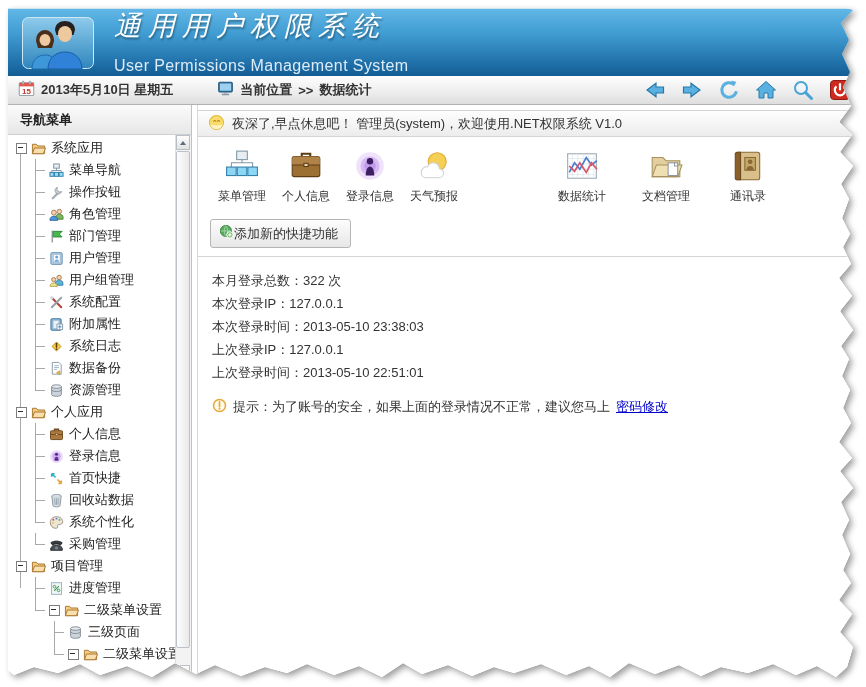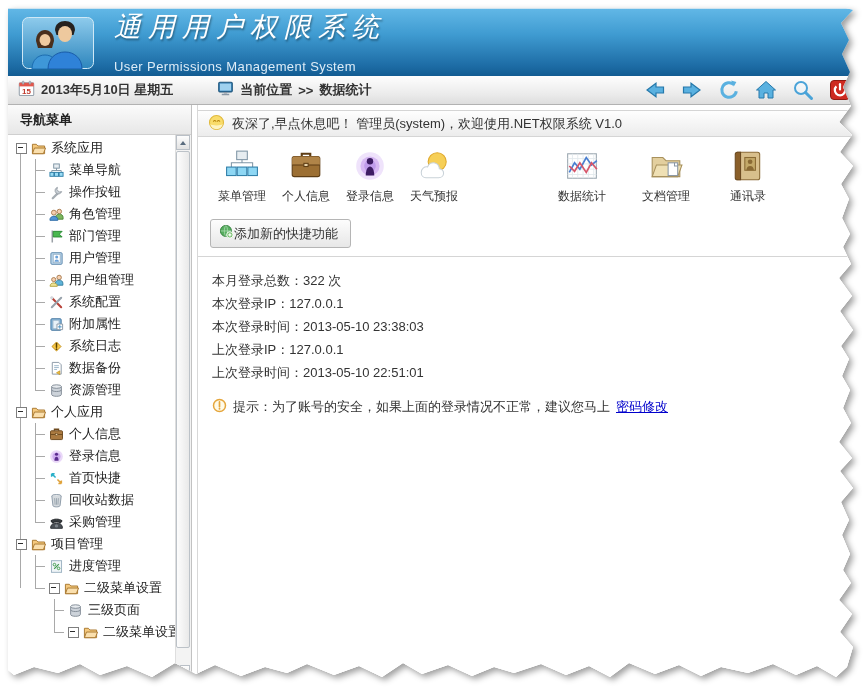--- a/index.html
+++ b/index.html
@@ -9,21 +9,21 @@
     filter:drop-shadow(3px 3px 3px rgba(0,0,0,.38));}
   .app{width:100%;height:100%;background:#fff;display:flex;flex-direction:column;}
 
   
   .banner{height:67px;flex:none;display:flex;align-items:center;padding-left:14px;
     background:linear-gradient(180deg,#61b7e6 0%,#3f9bd1 38%,#1d6ca5 85%,#135c92 100%);
     border-top:1px solid #cfe4f0;}
   .logo{width:72px;height:52px;margin-right:20px;display:inline-flex;}
   .title-cn{font-family:"DejaVu Serif",serif;font-style:italic;font-weight:normal;font-size:27px;
     color:#fff;letter-spacing:7px;line-height:1.15;text-shadow:1px 2px 2px rgba(0,0,0,.35);}
-  .title-en{font-size:13px;color:#ddecf7;letter-spacing:.4px;margin-top:16px;}
+  .title-en{font-size:16px;color:#ddecf7;letter-spacing:.4px;margin-top:16px;}
 
   
   .toolbar{height:28px;flex:none;display:flex;align-items:center;padding:0 4px 0 10px;
     background:linear-gradient(180deg,#fefefe,#ebebeb 65%,#dedede);
     border-bottom:1px solid #b2b2b2;}
   .tb-date,.tb-loc{display:flex;align-items:center;gap:6px;font-weight:bold;font-size:13px;color:#333;white-space:nowrap;}
   .tb-loc{margin-left:44px;}
   .tb-spacer{flex:1;}
   .tb-nav{display:flex;align-items:center;gap:13px;}
   .nav-btn{width:24px;height:24px;display:flex;align-items:center;justify-content:center;cursor:pointer;}
@@ -403,20 +403,34 @@
                       <path d="M6 5.5l.5 7M10 5.5l-.5 7M8 5.5v7" stroke="#9aa5af"></path>
                     </svg>
                   </span>
                   <span class="tlabel">回收站数据</span>
                 </div>
                 <div class="trow">
                   <span class="spacer" style="width: 19px;"></span>
                   <span class="conn"></span>
                   <span class="ico">
                     <svg width="15" height="15" viewBox="0 0 16 16">
+                      <path d="M8 1.8c3.8 0 6.6 2.3 6.6 5.2 0 2.7-2.3 3.4-3.8 3.2-1.1-.1-1.9.5-1.6 1.6.3 1.3-.5 2.4-2 2.4-3 0-5.8-2.4-5.8-6C1.4 4.3 4.2 1.8 8 1.8z" fill="#ece4d4" stroke="#9a8f80"></path>
+                      <circle cx="4.6" cy="5" r="1" fill="#d94f3f"></circle>
+                      <circle cx="8" cy="3.9" r="1" fill="#4f83d9"></circle>
+                      <circle cx="11.2" cy="5.2" r="1" fill="#4fae58"></circle>
+                      <circle cx="4.2" cy="8.4" r="1" fill="#e8c23e"></circle>
+                    </svg>
+                  </span>
+                  <span class="tlabel">系统个性化</span>
+                </div>
+                <div class="trow">
+                  <span class="spacer" style="width: 19px;"></span>
+                  <span class="conn"></span>
+                  <span class="ico">
+                    <svg width="15" height="15" viewBox="0 0 16 16">
                       <path d="M1.8 12.8c0-2.6 2.8-4 6.2-4s6.2 1.4 6.2 4v1.4H1.8z" fill="#4a4f55" stroke="#2b2f33"></path>
                       <path d="M2 6.2C4.8 3.8 11.2 3.8 14 6.2l-1.8 2.4c-2.2-1.6-6.2-1.6-8.4 0z" fill="#34383c" stroke="#1f2225"></path>
                       <circle cx="8" cy="11.6" r="1.8" fill="#7b8288"></circle>
                     </svg>
                   </span>
                   <span class="tlabel">采购管理</span>
                 </div>
                 <div class="trow">
                   <span class="spacer" style="width: 0px;"></span>
                   <span class="exp"></span>

